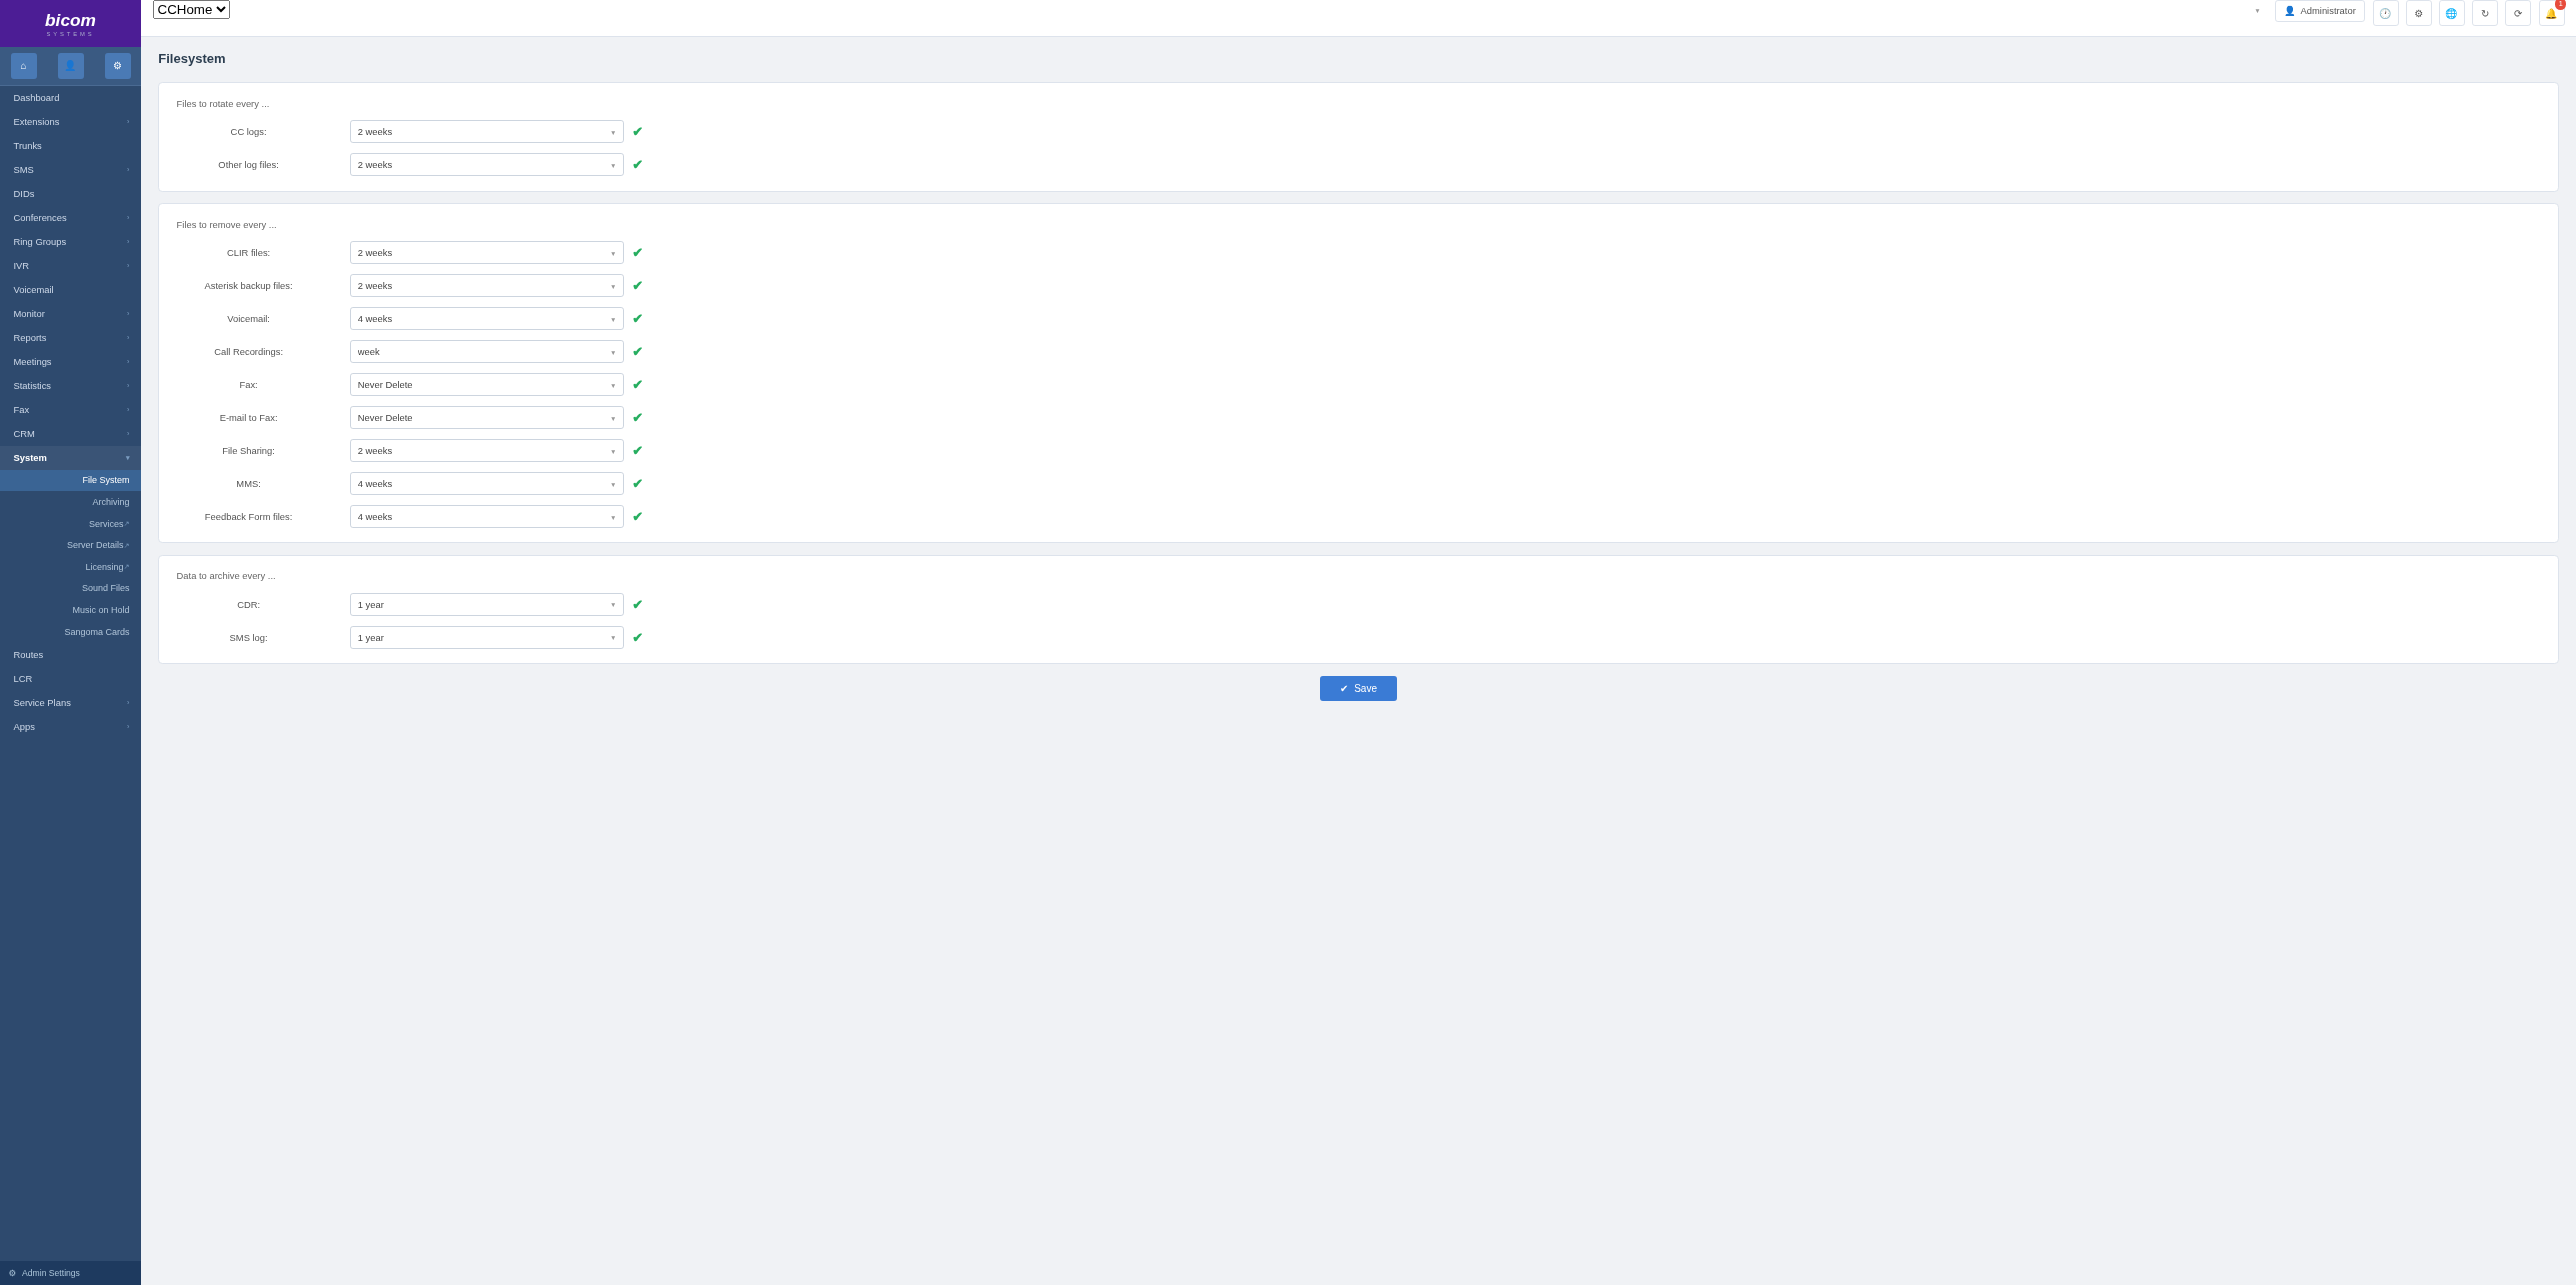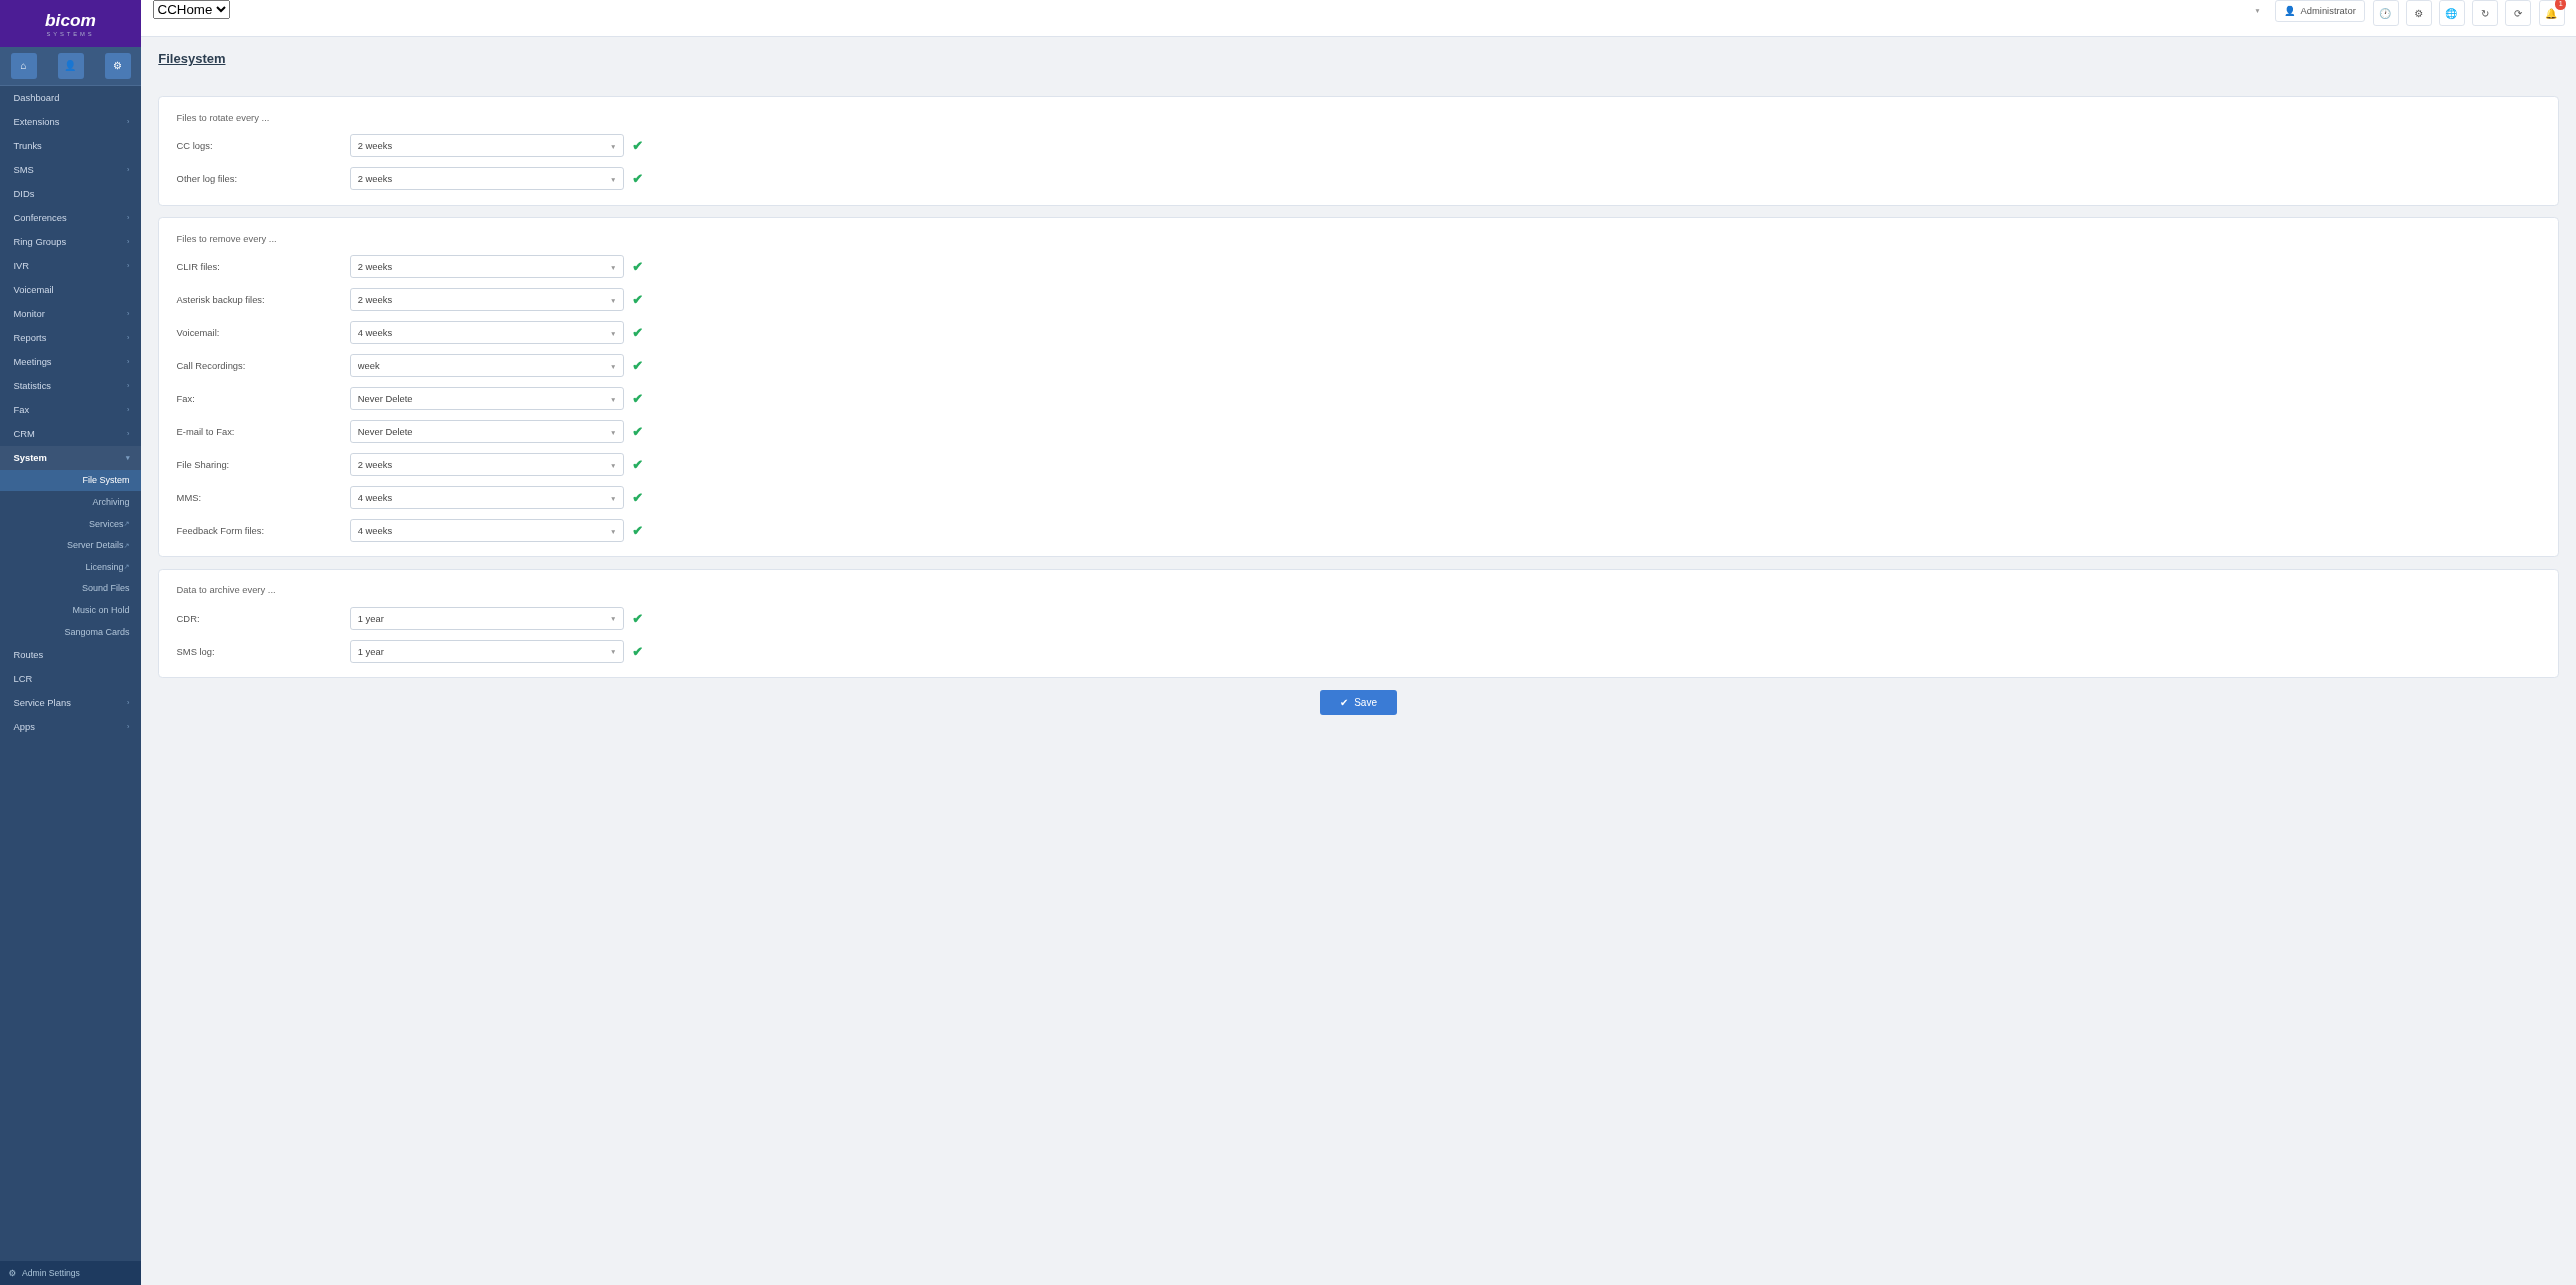--- a/index.html
+++ b/index.html
@@ -161,22 +161,21 @@
     #content {
       flex: 1;
       overflow-y: auto;
       padding: 14.4px 17.3px;
     }
 
     .page-title {
       font-size: 13px;
       font-weight: 600;
       color: #2c3e50;
-      margin-bottom: 30px;
-      text-decoration: underline;
+      margin-bottom: 16px;
     }
 
     .card {
       background: white;
       border: 0.7px solid #dde3ec;
       border-radius: 4.3px;
       margin-bottom: 11.5px;
       padding: 14.4px 17.3px;
     }
 
@@ -187,21 +186,21 @@
     }
 
     .form-row {
       display: flex;
       align-items: center;
       margin-bottom: 10px;
     }
     .form-row:last-child { margin-bottom: 0; }
 
     .form-label {
-      text-align: left;
+      text-align: center;
       min-width: 144px;
       margin-right: 10px;
       color: #555;
       font-size: 9.4px;
     }
 
     .form-select-wrap {
       position: relative;
       flex: 1;
       max-width: 274px;

